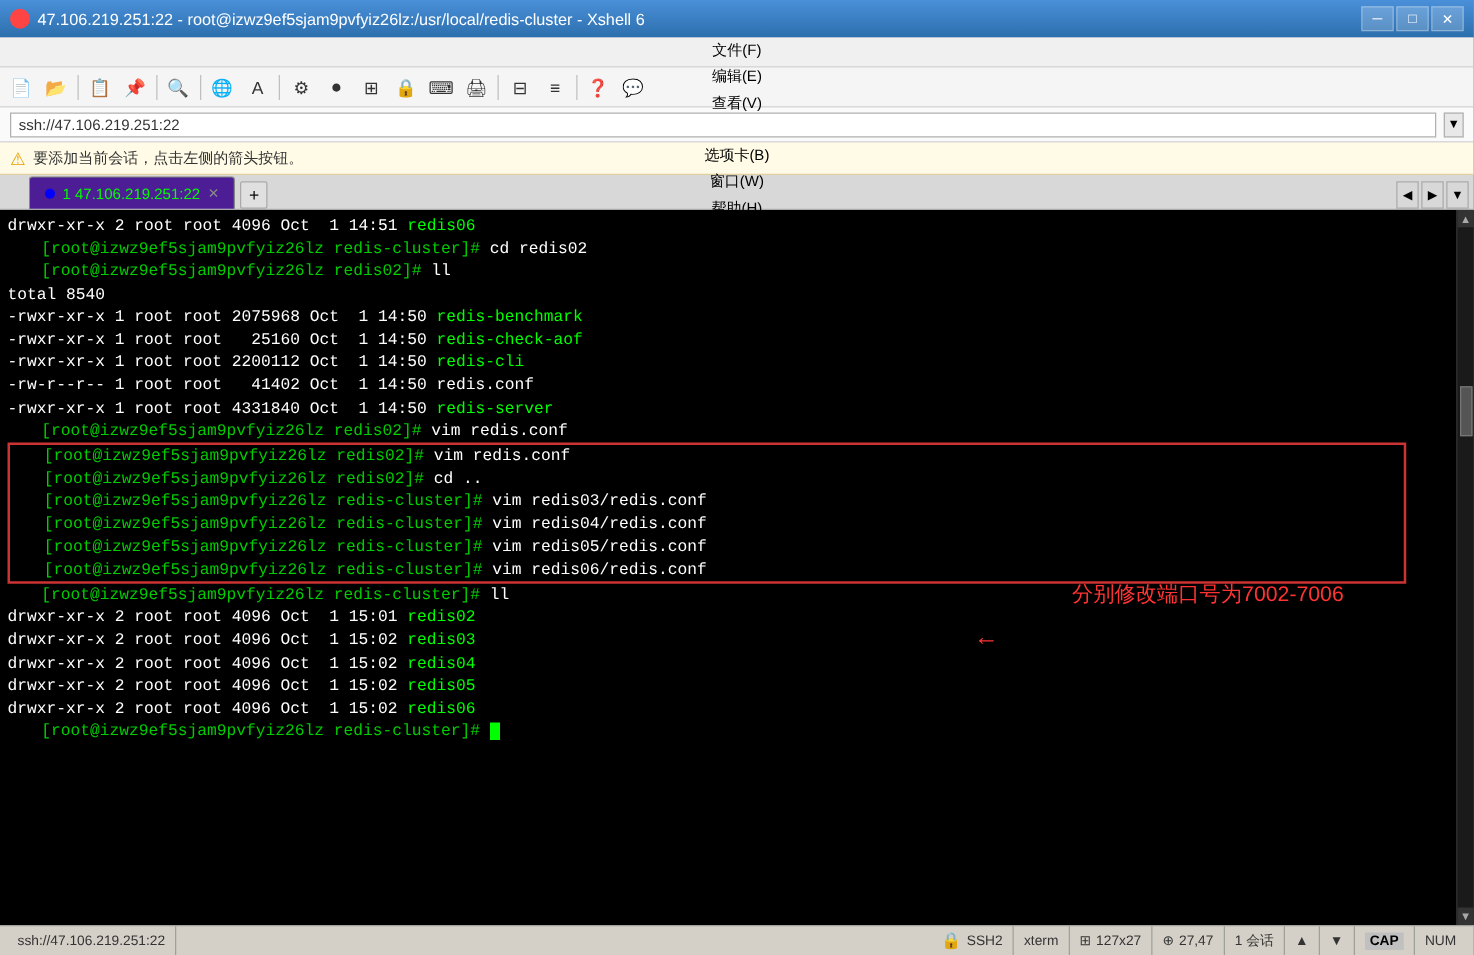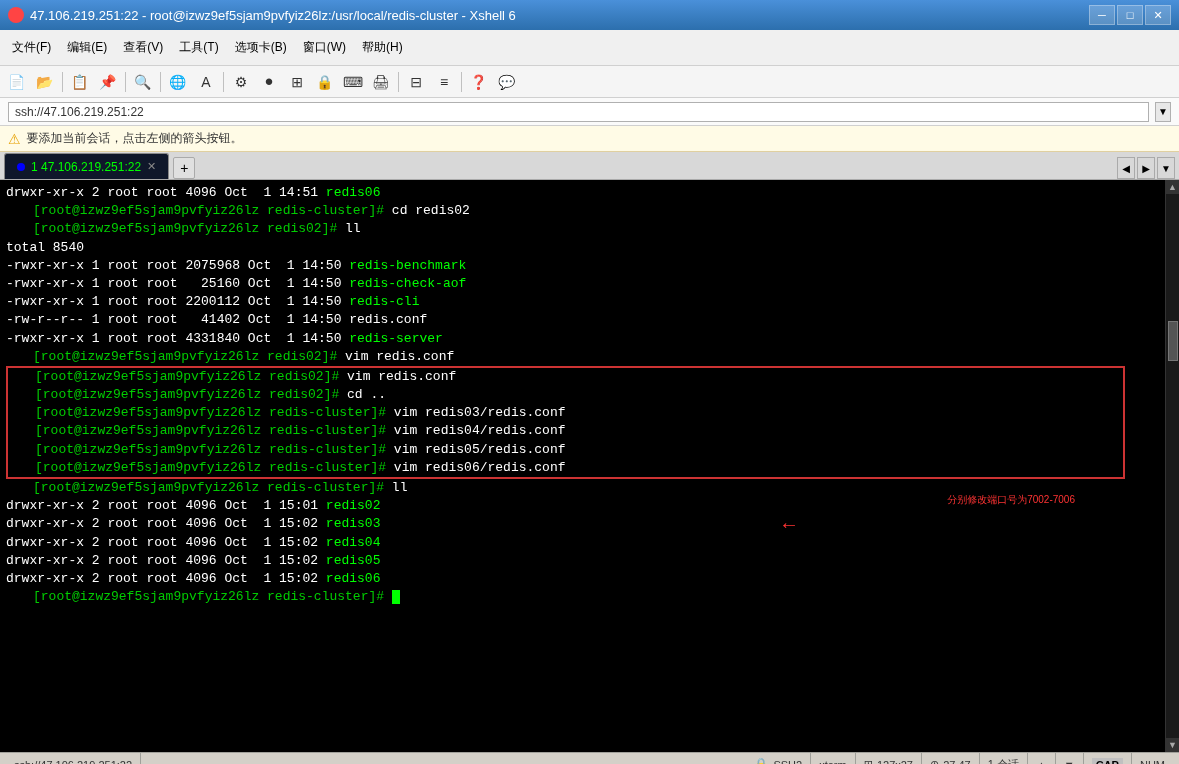--- a/index.html
+++ b/index.html
@@ -22,26 +22,27 @@
     .title-bar-btn {
       width: 26px; height: 20px; background: rgba(255,255,255,0.2);
       border: 1px solid rgba(255,255,255,0.3); color: white;
       cursor: pointer; display: flex; align-items: center; justify-content: center;
       font-size: 11px;
     }
 
     
     .menu-bar {
       background: #f0f0f0;
-      height: 36px;
+      height: 24px;
       display: flex;
       align-items: center;
       padding: 0 4px;
       border-bottom: 1px solid #d0d0d0;
       font-size: 12px;
+      flex-direction: column;
     }
     .menu-item {
       padding: 2px 8px;
       cursor: pointer;
       color: #000;
     }
 
     
     .toolbar {
       background: #f5f5f5;
@@ -106,22 +107,22 @@
     }
     .tab {
       height: 24px; padding: 0 12px;
       background: linear-gradient(to bottom, #e8e8e8, #d0d0d0);
       border: 1px solid #aaa; border-bottom: none;
       display: flex; align-items: center; gap: 6px;
       cursor: pointer; font-size: 12px; color: #000;
       border-radius: 3px 3px 0 0;
     }
     .tab.active {
-      background: #0f172a; color: #00ff00;
-      border-color: #888; height: 26px;
+      background: #4c1d95; color: #00ff00;
+      border-color: #888; height: 26px; margin-left: 19px;
     }
     .tab .tab-close { font-size: 11px; color: #666; cursor: pointer; }
     .tab.active .tab-close { color: #888; }
     .tab-dot { width: 8px; height: 8px; background: #0000ff; border-radius: 50%; }
     .tab-add {
       width: 22px; height: 22px; margin-left: 4px;
       background: #e0e0e0; border: 1px solid #aaa;
       display: flex; align-items: center; justify-content: center;
       cursor: pointer; font-size: 14px; border-radius: 2px;
     }
@@ -311,21 +312,21 @@
     <div style="border: 2px solid #cc3333; display: inline-block; width: calc(100% - 4px); margin: 0;">
       <div class="line"><span class="green">[root@izwz9ef5sjam9pvfyiz26lz redis02]#</span><span class="white"> vim redis.conf</span></div>
       <div class="line"><span class="green">[root@izwz9ef5sjam9pvfyiz26lz redis02]#</span><span class="white"> cd ..</span></div>
       <div class="line"><span class="green">[root@izwz9ef5sjam9pvfyiz26lz redis-cluster]#</span><span class="white"> vim redis03/redis.conf</span></div>
       <div class="line"><span class="green">[root@izwz9ef5sjam9pvfyiz26lz redis-cluster]#</span><span class="white"> vim redis04/redis.conf</span></div>
       <div class="line"><span class="green">[root@izwz9ef5sjam9pvfyiz26lz redis-cluster]#</span><span class="white"> vim redis05/redis.conf</span></div>
       <div class="line"><span class="green">[root@izwz9ef5sjam9pvfyiz26lz redis-cluster]#</span><span class="white"> vim redis06/redis.conf</span></div>
     </div>
 
     
-    <div style="position: absolute; top: 313px; right: 60px; color: #ff3333; font-size: 10px; font-family: 'Microsoft YaHei', SimSun, sans-serif; pointer-events: none; white-space: nowrap;">分别修改端口号为7002-7006</div>
+    <div style="position: absolute; top: 296px; right: 60px; color: #ff3333; font-size: 17px; font-family: 'Microsoft YaHei', SimSun, sans-serif; pointer-events: none; white-space: nowrap;">分别修改端口号为7002-7006</div>
     <div style="position: absolute; top: 330px; right: 340px; color: #ff3333; font-size: 20px; pointer-events: none;">←</div>
 
     
     <div class="line"><span class="green">[root@izwz9ef5sjam9pvfyiz26lz redis-cluster]#</span><span class="white"> ll</span></div>
     <div class="line"><span class="white">drwxr-xr-x 2 root root 4096 Oct  1 15:01 </span><span class="bright-green">redis02</span></div>
     <div class="line"><span class="white">drwxr-xr-x 2 root root 4096 Oct  1 15:02 </span><span class="bright-green">redis03</span></div>
     <div class="line"><span class="white">drwxr-xr-x 2 root root 4096 Oct  1 15:02 </span><span class="bright-green">redis04</span></div>
     <div class="line"><span class="white">drwxr-xr-x 2 root root 4096 Oct  1 15:02 </span><span class="bright-green">redis05</span></div>
     <div class="line"><span class="white">drwxr-xr-x 2 root root 4096 Oct  1 15:02 </span><span class="bright-green">redis06</span></div>
     <div class="line"><span class="green">[root@izwz9ef5sjam9pvfyiz26lz redis-cluster]# </span><span class="cursor-block"></span></div>

